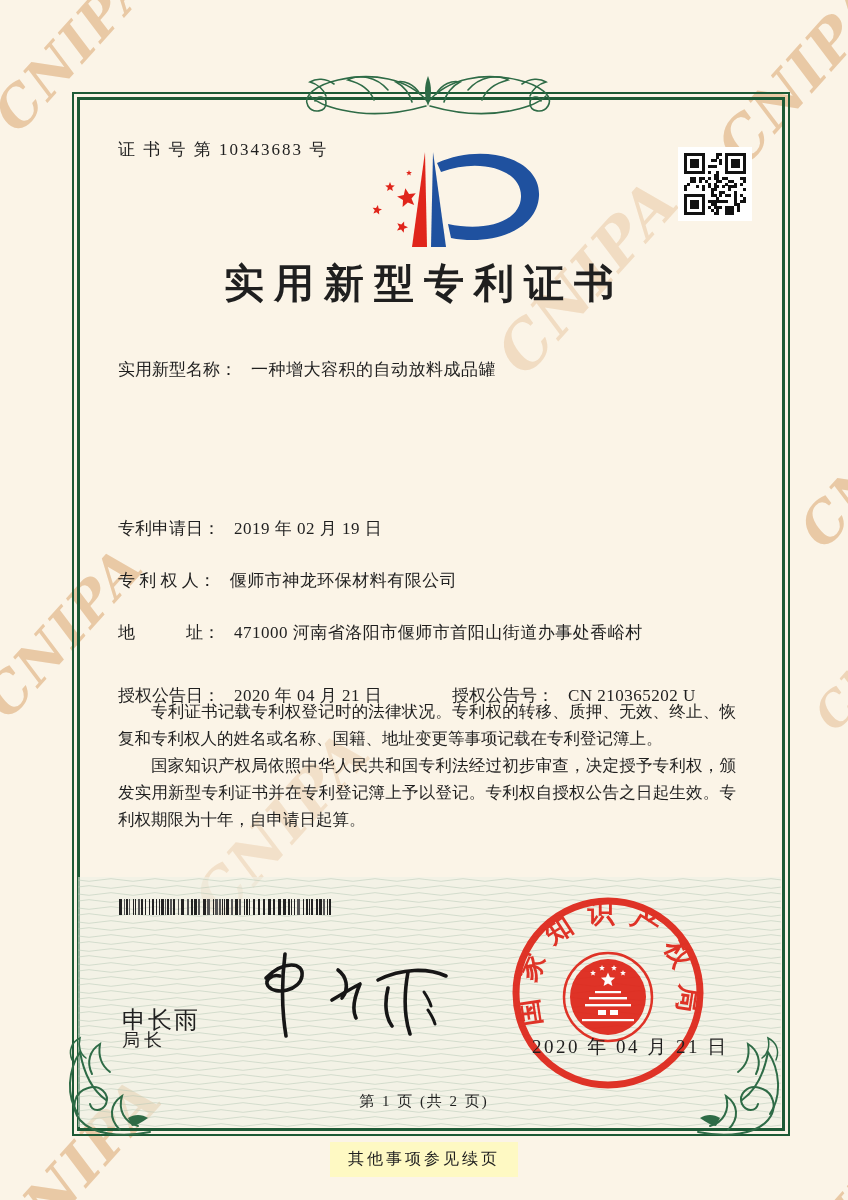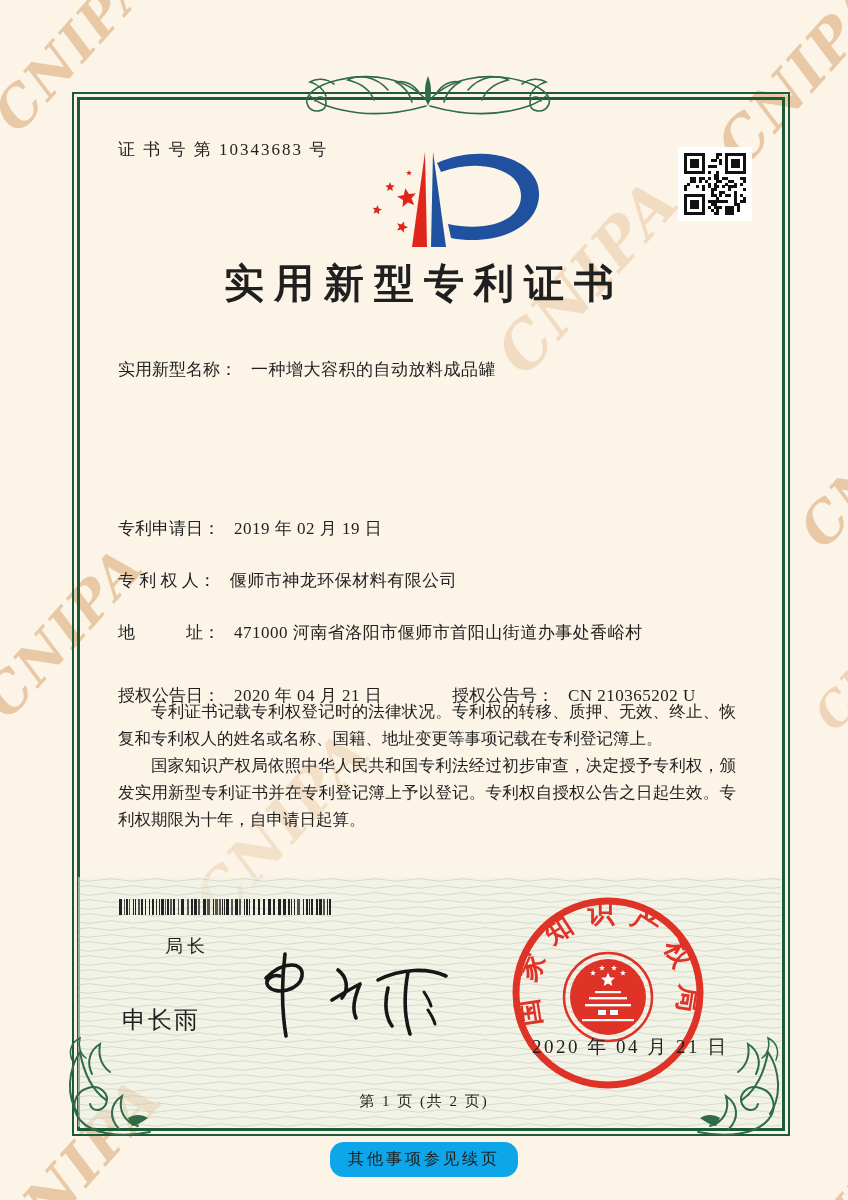--- a/index.html
+++ b/index.html
@@ -32,35 +32,35 @@
   .field-label{display:inline-block;}
   .field-value{display:inline-block;margin-left:14px;letter-spacing:0.5px;}
   .field-pair2{position:absolute;left:334px;top:0;}
 
   .notice{position:absolute;left:118px;top:698px;width:618px;font-size:16.5px;
       line-height:27px;text-align:justify;z-index:2;}
   .notice p{margin:0;text-indent:2em;}
 
   .barcode{position:absolute;left:119px;top:899px;z-index:2;}
 
-  .signer-role{position:absolute;left:122px;top:934px;font-size:18px;letter-spacing:4px;
-      font-family:"Liberation Sans","DejaVu Sans",sans-serif;z-index:2;margin-left:43px;}
+  .signer-role{position:absolute;left:122px;top:1028px;font-size:18px;letter-spacing:4px;
+      font-family:"Liberation Sans","DejaVu Sans",sans-serif;z-index:2;}
   .signer-name{position:absolute;left:122px;top:1004px;font-size:24px;letter-spacing:2px;
       font-family:"Liberation Sans","DejaVu Sans",sans-serif;z-index:2;}
   .signature{position:absolute;left:252px;top:944px;z-index:2;}
 
   .seal{position:absolute;left:509px;top:893px;z-index:3;opacity:.92;}
   .seal-date{position:absolute;left:532px;top:1034px;font-size:19px;letter-spacing:2.5px;
       z-index:4;white-space:nowrap;}
 
   .page-number{position:absolute;left:0;top:1092px;width:848px;text-align:center;
       font-size:15px;letter-spacing:2px;z-index:2;}
 
   .footer-note{position:absolute;left:50%;top:1142px;transform:translateX(-50%);
-      background:#0ea5e9;padding:7px 18px;font-size:16px;letter-spacing:3px;z-index:2;border-radius:14px;}
+      background:#fef9c3;padding:7px 18px;font-size:16px;letter-spacing:3px;z-index:2;}
 
   .flourish-top{position:absolute;left:268px;top:68px;z-index:2;}
   .flourish-bl{position:absolute;left:58px;top:1034px;z-index:2;}
   .flourish-br{position:absolute;left:686px;top:1034px;transform:scaleX(-1);z-index:2;}
 </style>
 </head>
 <body>
 
 <div class="page">
 

